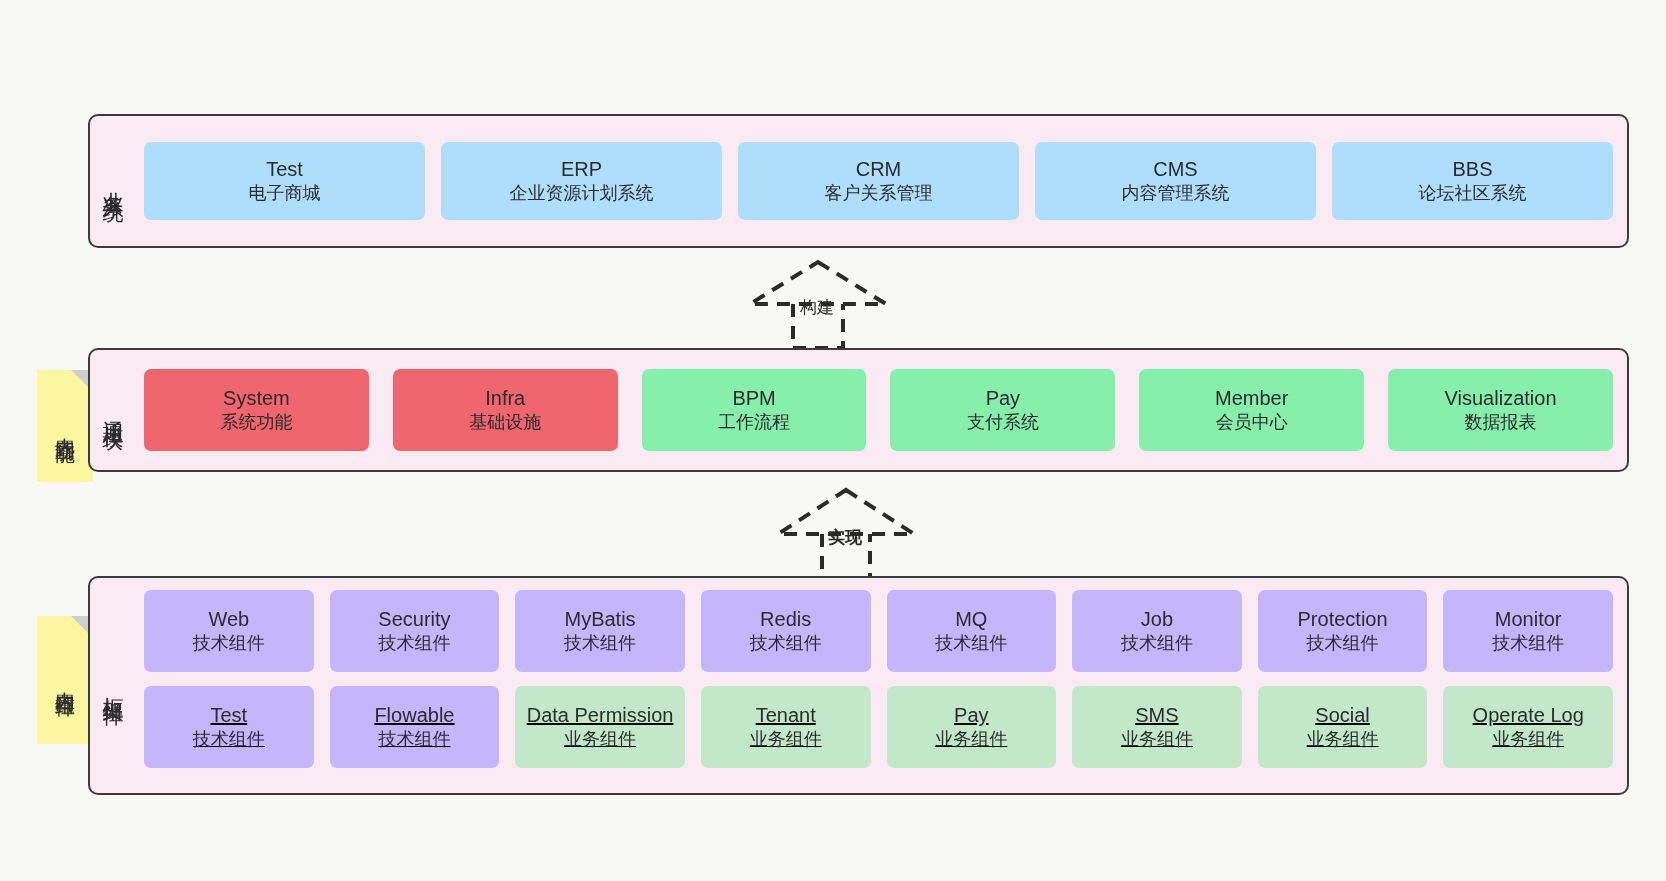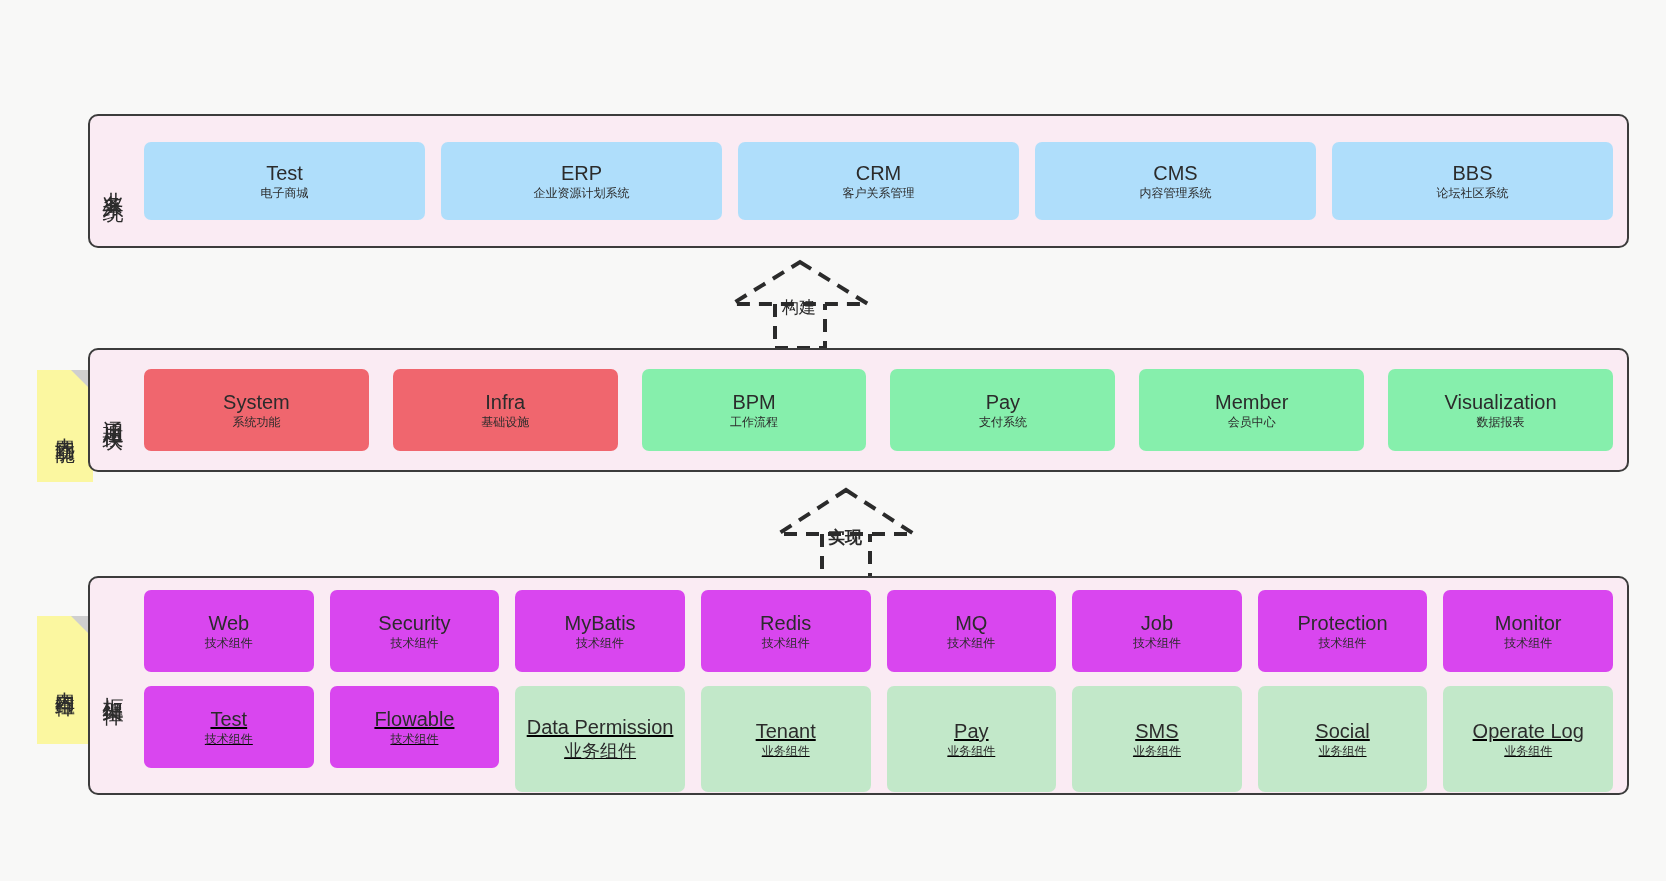--- a/index.html
+++ b/index.html
@@ -49,21 +49,21 @@
     display: flex;
     flex-direction: column;
     align-items: center;
     justify-content: center;
     text-align: center;
     color: #2b2b2b;
     line-height: 1.25;
     user-select: none;
   }
   .card .en { font-size: 20px; }
-  .card .cn { font-size: 12px; }
+  .card .cn { font-size: 18px; }
   .card .cn3 { font-size: 18px; }
 
   
   .panel-biz { left: 88px; top: 114px; width: 1541px; height: 134px; }
   .panel-biz .panel-body { gap: 16px; }
   .card-blue {
     background: #afdefb;
     flex: 1 1 0;
     height: 78px;
   }
@@ -77,22 +77,22 @@
   .panel-frm { left: 88px; top: 576px; width: 1541px; height: 219px; }
   .panel-frm .panel-body {
     display: block;
     padding: 12px 14px 12px 8px;
   }
   .grid-row {
     display: flex;
     gap: 16px;
   }
   .grid-row + .grid-row { margin-top: 14px; text-decoration: underline; }
-  .card-green  { background: #d946ef; flex: 1 1 0; height: 82px; }
-  .card-green2 { background: #c2e8c9; flex: 1 1 0; height: 106px; }
+  .card-green  { background: #c4b5fd; flex: 1 1 0; height: 82px; }
+  .card-green2 { background: #c2e8c9; flex: 1 1 0; height: 82px; }
 
   
   .note {
     position: absolute;
     background: #fbf7a0;
     width: 56px;
     display: flex;
     align-items: center;
     justify-content: center;
     font-size: 20px;
@@ -120,21 +120,21 @@
   .arrow { position: absolute; }
   .arrow svg { display: block; overflow: visible; }
   .arrow-label {
     position: absolute;
     font-size: 17px;
     color: #2b2b2b;
     background: transparent;
     white-space: nowrap;
     user-select: none;
   }
-  .arrow-build { left: 720px; top: 258px; width: 160px; height: 90px; }
+  .arrow-build { left: 738px; top: 258px; width: 160px; height: 90px; }
   .arrow-impl  { left: 766px; top: 486px; width: 160px; height: 96px; }
 </style>
 </head>
 <body>
 
 <div id="canvas">
 
   <div class="panel panel-biz">
     <div class="panel-title">业务系统</div>
     <div class="panel-body">

